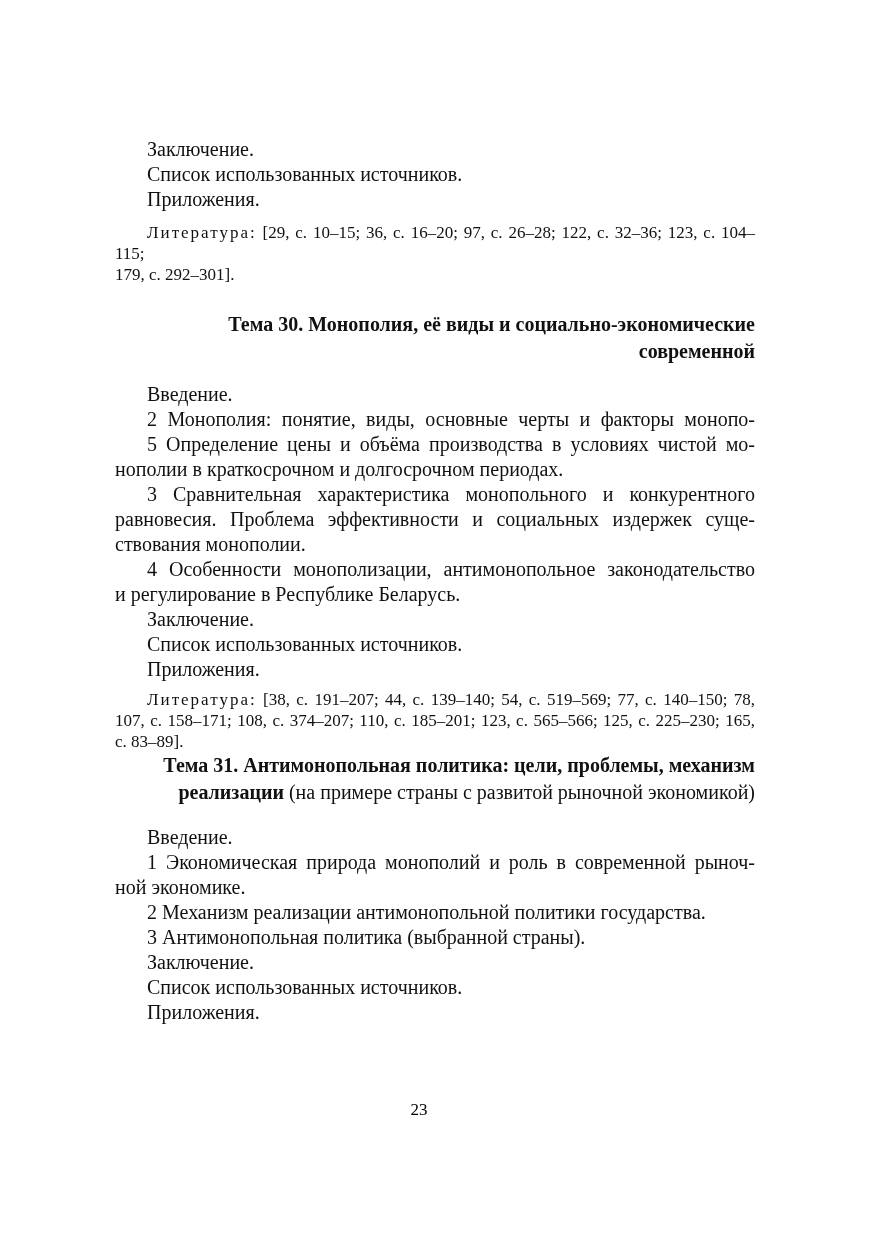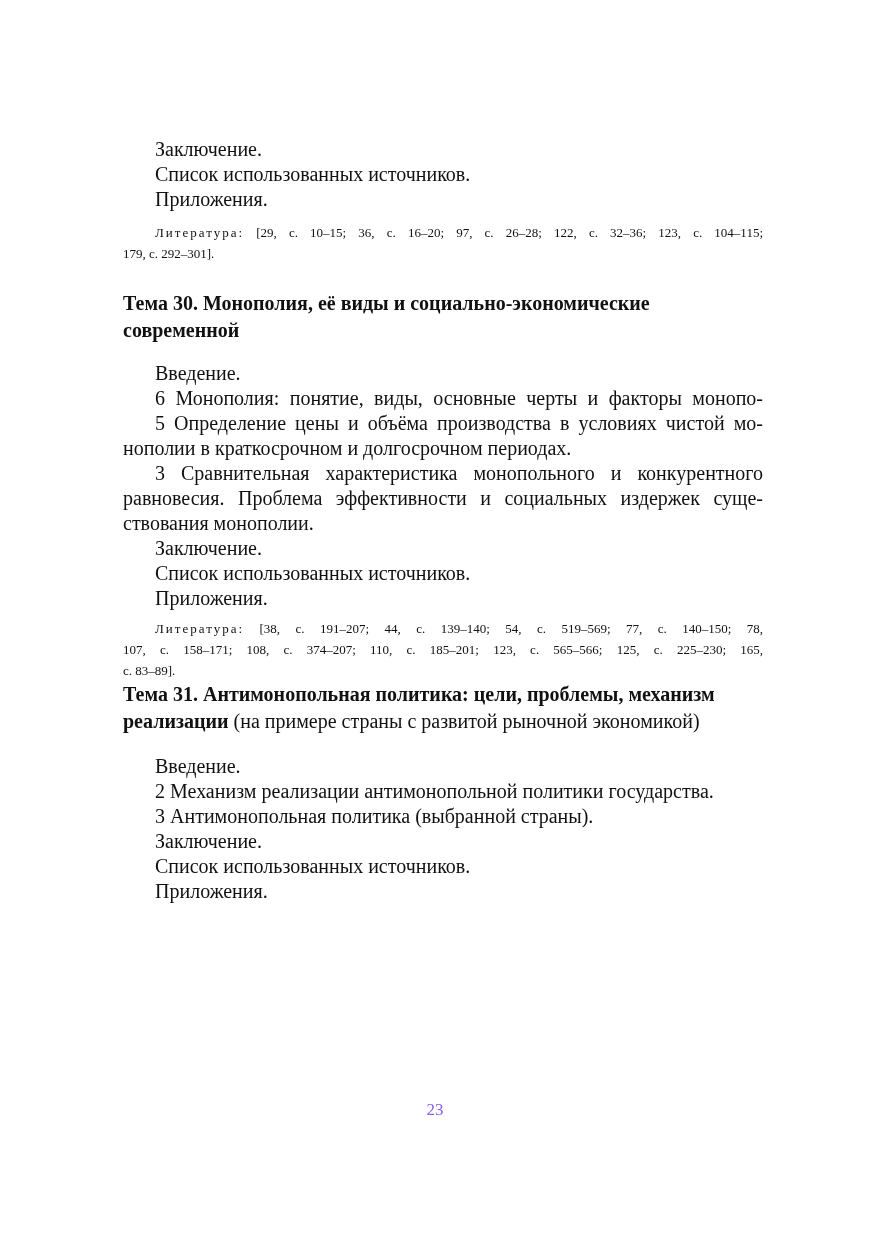--- a/index.html
+++ b/index.html
@@ -11,21 +11,21 @@
     position: relative;
     width: 874px;
     height: 1241px;
     background: #ffffff;
     color: #111111;
     font-family: "Liberation Serif", "DejaVu Serif", serif;
     overflow: hidden;
   }
   .content {
     position: absolute;
-    left: 123px;
+    left: 115px;
     top: 137px;
     width: 640px;
   }
   .block { margin: 0; }
   .content > .block:nth-child(2) { margin-top: 10px; }  
   .content > .block:nth-child(3) { margin-top: 26px; }  
   .content > .block:nth-child(4) { margin-top: 17px; }  
   .content > .block:nth-child(5) { margin-top: 7px;  }  
   .content > .block:nth-child(6) { }  
   .content > .block:nth-child(7) { margin-top: 19px; }  
@@ -35,40 +35,40 @@
     line-height: 25px;
     text-align: left;
     white-space: normal;
   }
   .line.indent { text-indent: 32px; }
   .line.jfy {
     text-align: justify;
     text-align-last: justify;
   }
   .block.lit .line {
-    font-size: 13px;
+    font-size: 17px;
     line-height: 21px;
   }
   .block.head .line {
     line-height: 27px;
-    text-align: left;
+    text-align: right;
   }
   .seg { }
   .seg.b { font-weight: bold; }
   .seg.sp { letter-spacing: 2px; }
 
   .page-number {
     position: absolute;
-    left: 115px;
+    left: 99px;
     top: 1100px;
     width: 640px;
     text-align: center;
     font-size: 17px;
     line-height: 20px;
-    color: #8b5cf6;
+    color: #000000;
   }
 </style>
 </head>
 <body>
 
 <div class="page">
   <div class="content" id="content">
       <div class="block body">
         <div class="para">
           <div class="line indent"><span class="seg">Заключение.</span></div>
@@ -90,30 +90,34 @@
         <div class="para">
           <div class="line"><span class="seg b">Тема 30. Монополия, её виды и социально-экономические</span></div>
           <div class="line"><span class="seg b">современной</span></div>
         </div>
       </div>
       <div class="block body">
         <div class="para">
           <div class="line indent"><span class="seg">Введение.</span></div>
         </div>
         <div class="para">
-          <div class="line indent jfy"><span class="seg">6 Монополия: понятие, виды, основные черты и факторы монопо-</span></div>
+          <div class="line indent jfy"><span class="seg">2 Монополия: понятие, виды, основные черты и факторы монопо-</span></div>
         </div>
         <div class="para">
           <div class="line indent jfy"><span class="seg">5 Определение цены и объёма производства в условиях чистой мо-</span></div>
           <div class="line"><span class="seg">нополии в краткосрочном и долгосрочном периодах.</span></div>
         </div>
         <div class="para">
           <div class="line indent jfy"><span class="seg">3 Сравнительная характеристика монопольного и конкурентного</span></div>
           <div class="line jfy"><span class="seg">равновесия. Проблема эффективности и социальных издержек суще-</span></div>
           <div class="line"><span class="seg">ствования монополии.</span></div>
+        </div>
+        <div class="para">
+          <div class="line indent jfy"><span class="seg">4 Особенности монополизации, антимонопольное законодательство</span></div>
+          <div class="line"><span class="seg">и регулирование в Республике Беларусь.</span></div>
         </div>
         <div class="para">
           <div class="line indent"><span class="seg">Заключение.</span></div>
         </div>
         <div class="para">
           <div class="line indent"><span class="seg">Список использованных источников.</span></div>
         </div>
         <div class="para">
           <div class="line indent"><span class="seg">Приложения.</span></div>
         </div>
@@ -129,20 +133,24 @@
         <div class="para">
           <div class="line"><span class="seg b">Тема 31. Антимонопольная политика: цели, проблемы, механизм</span></div>
           <div class="line"><span class="seg b">реализации</span><span class="seg"> (на примере страны с развитой рыночной экономикой)</span></div>
         </div>
       </div>
       <div class="block body">
         <div class="para">
           <div class="line indent"><span class="seg">Введение.</span></div>
         </div>
         <div class="para">
+          <div class="line indent jfy"><span class="seg">1 Экономическая природа монополий и роль в современной рыноч-</span></div>
+          <div class="line"><span class="seg">ной экономике.</span></div>
+        </div>
+        <div class="para">
           <div class="line indent"><span class="seg">2 Механизм реализации антимонопольной политики государства.</span></div>
         </div>
         <div class="para">
           <div class="line indent"><span class="seg">3 Антимонопольная политика (выбранной страны).</span></div>
         </div>
         <div class="para">
           <div class="line indent"><span class="seg">Заключение.</span></div>
         </div>
         <div class="para">
           <div class="line indent"><span class="seg">Список использованных источников.</span></div>

